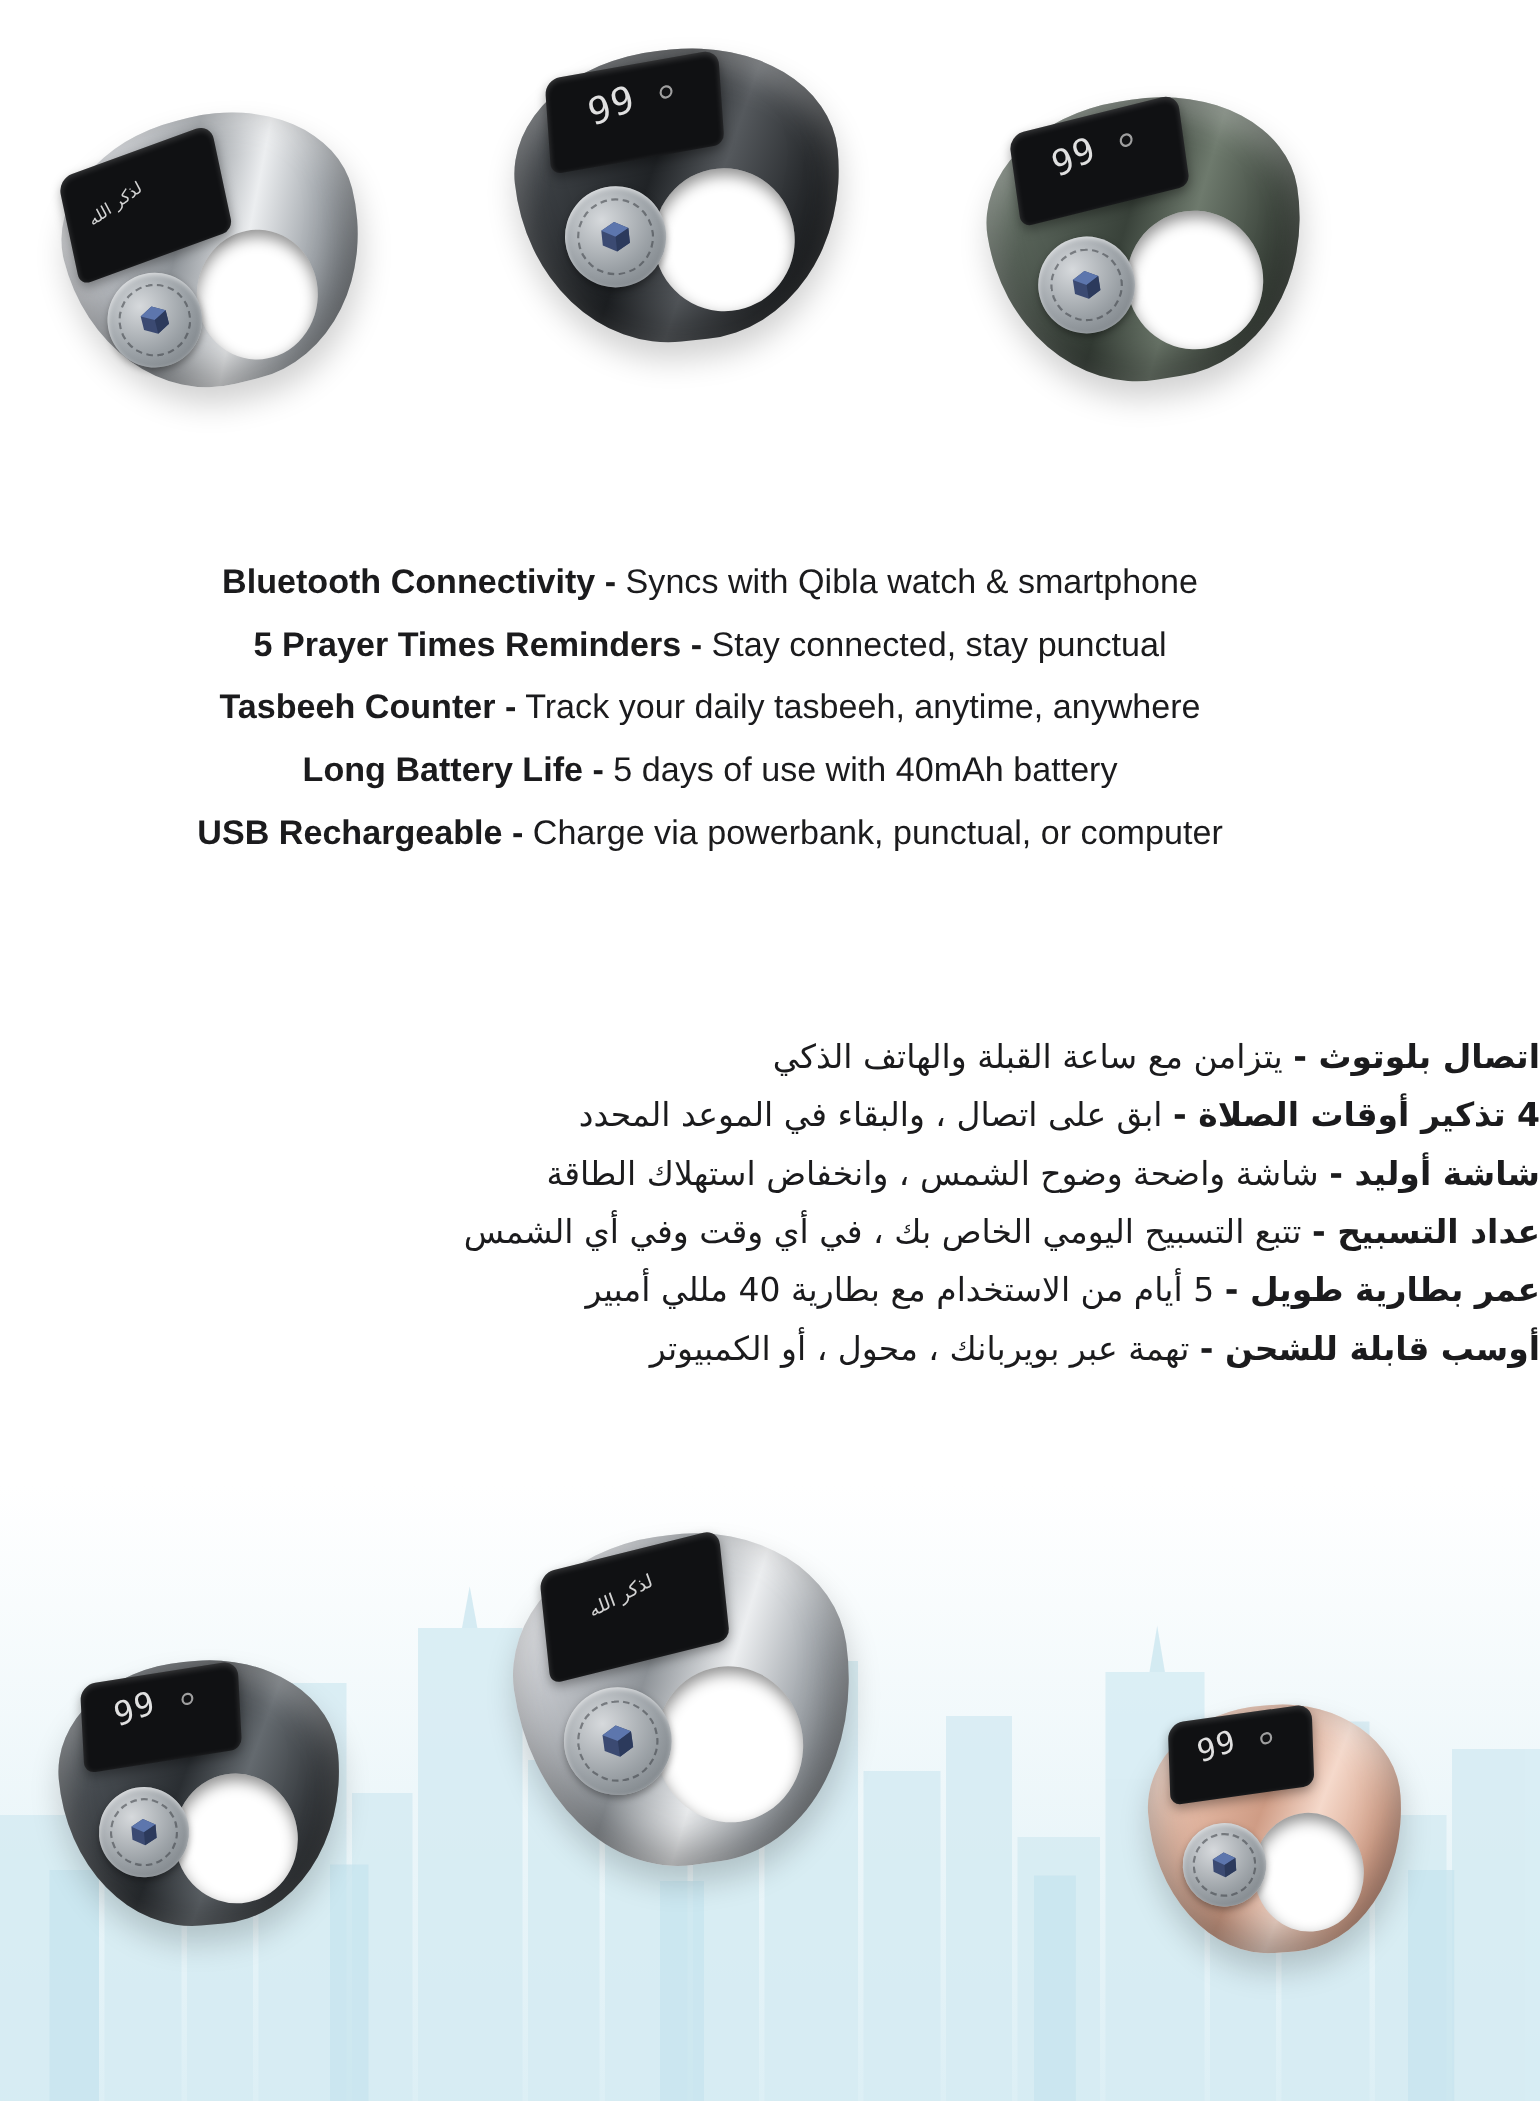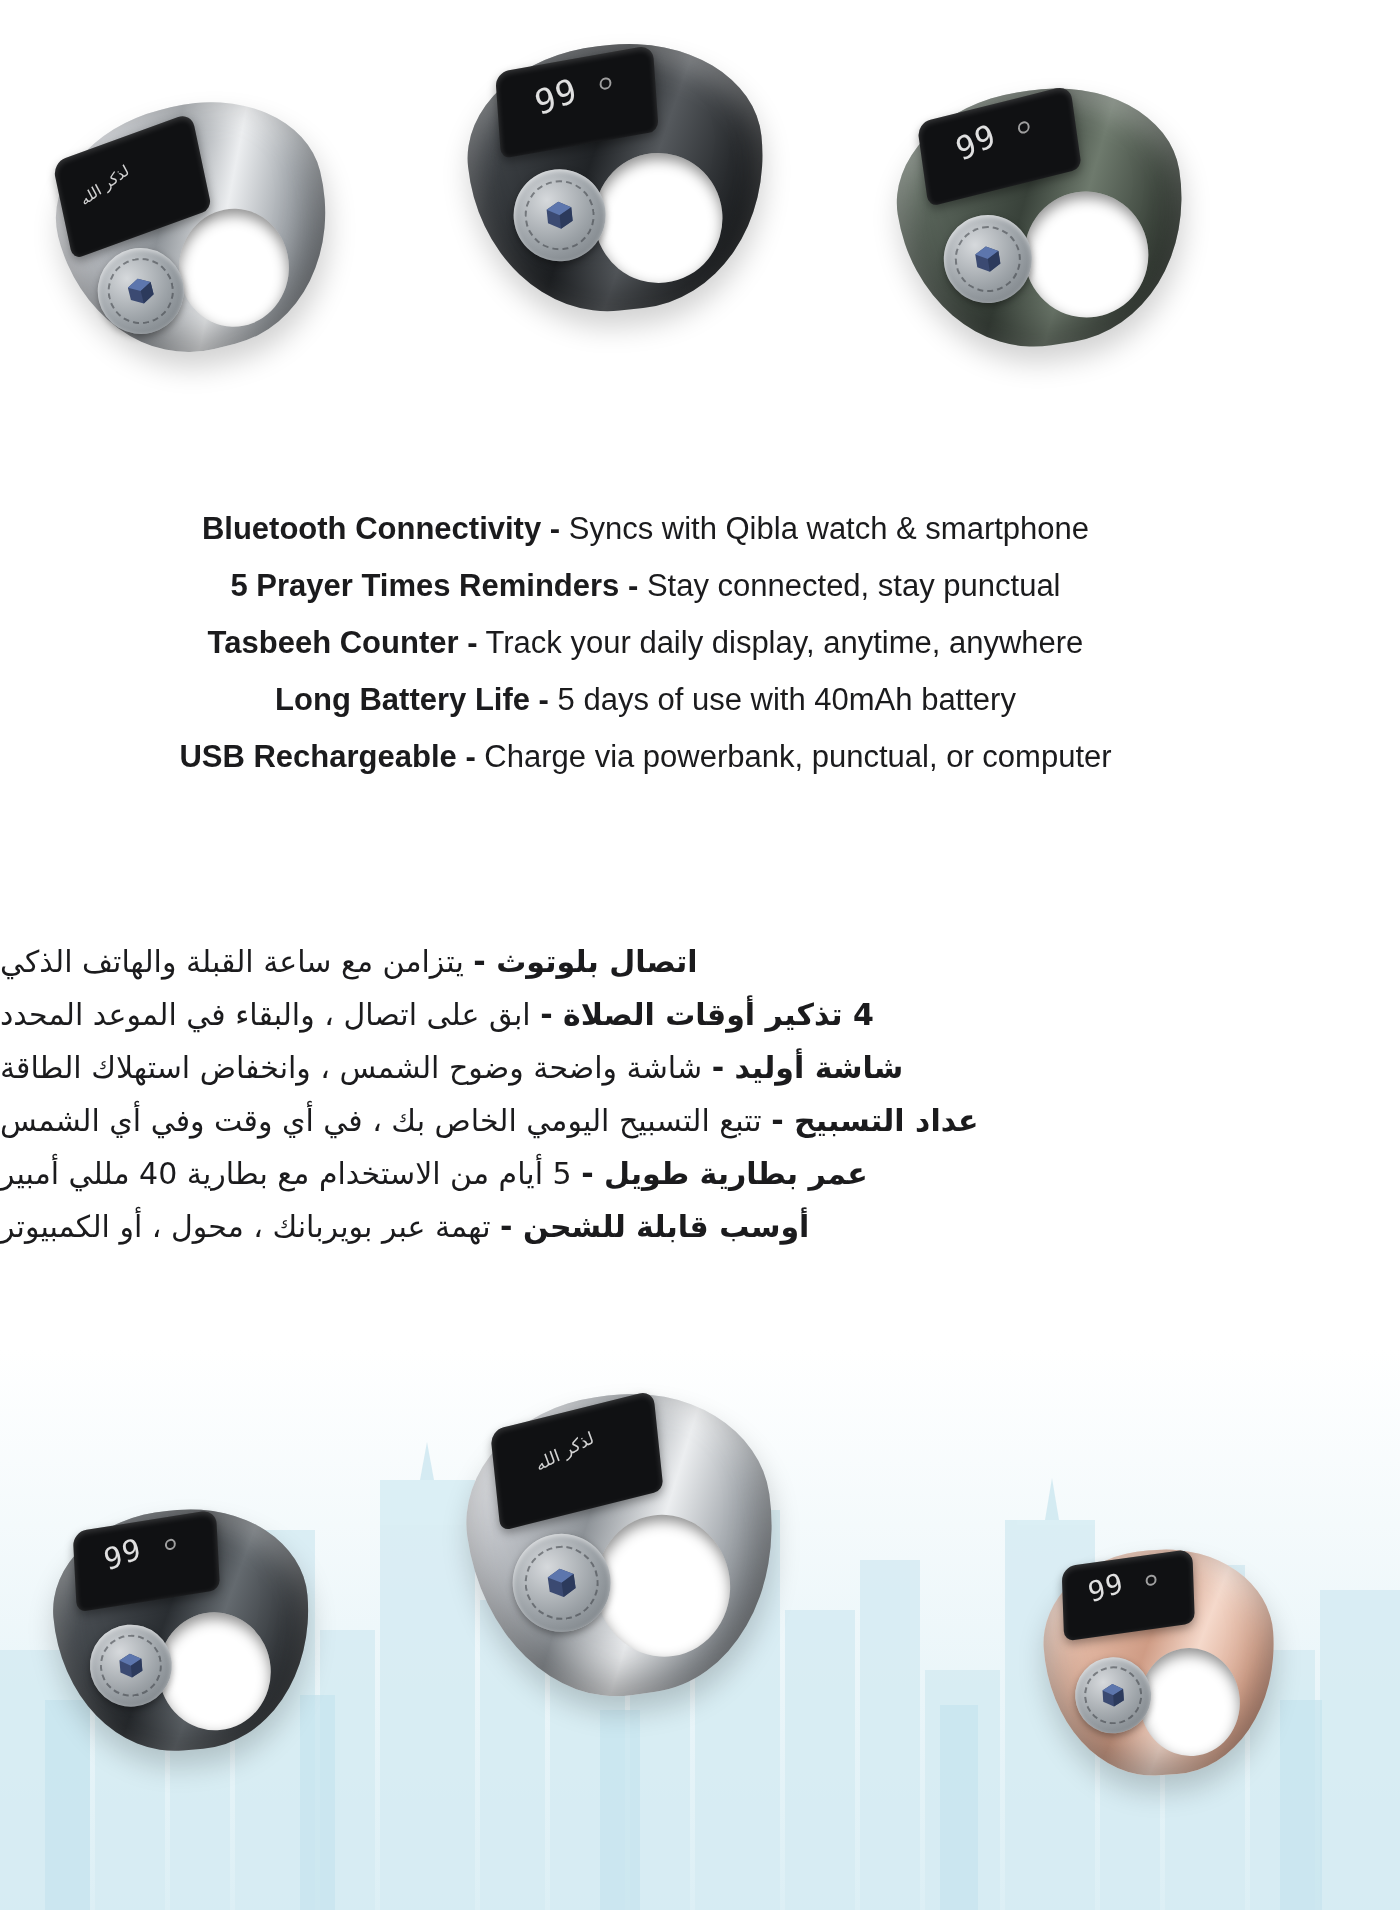--- a/index.html
+++ b/index.html
@@ -130,21 +130,21 @@
   .features-en .line b {
     font-weight: bold;
   }
 
   
   .features-ar {
     position: absolute;
     left: 0;
     top: 935px;
     width: 1400px;
-    text-align: left;
+    text-align: right;
     direction: rtl;
   }
   .features-ar .line {
     font-size: 30px;
     line-height: 53px;
     color: #1b1b1d;
     font-family: "DejaVu Sans", sans-serif;
     white-space: nowrap;
   }
   .features-ar .line b { font-weight: bold; }
@@ -226,21 +226,21 @@
 </div>
 
 <div class="features-en">
   <div class="line">
     <b>Bluetooth Connectivity -</b><span> Syncs with Qibla watch &amp; smartphone</span>
   </div>
   <div class="line">
     <b>5 Prayer Times Reminders -</b><span> Stay connected, stay punctual</span>
   </div>
   <div class="line">
-    <b>Tasbeeh Counter -</b><span> Track your daily display, anytime, anywhere</span>
+    <b>Tasbeeh Counter -</b><span> Track your daily tasbeeh, anytime, anywhere</span>
   </div>
   <div class="line">
     <b>Long Battery Life -</b><span> 5 days of use with 40mAh battery</span>
   </div>
   <div class="line">
     <b>USB Rechargeable -</b><span> Charge via powerbank, punctual, or computer</span>
   </div>
 </div>
 
 <div class="features-ar">

